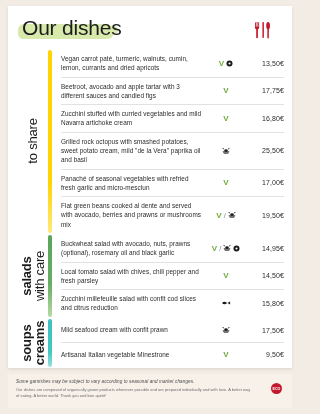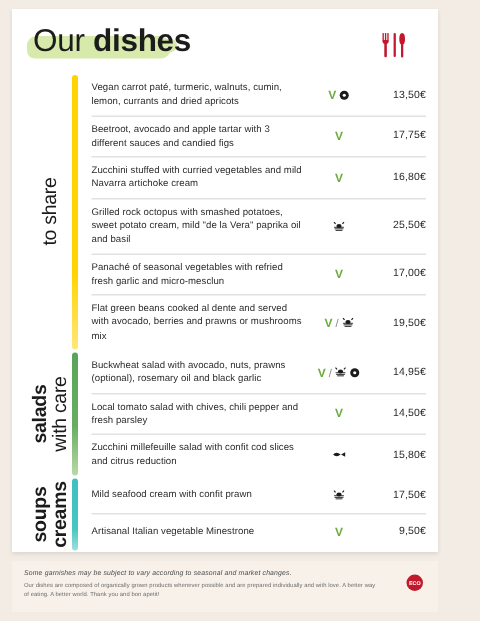--- a/index.html
+++ b/index.html
@@ -54,21 +54,21 @@
   }
   .title {
     position: relative;
     z-index: 1;
     font-size: 21px;
     letter-spacing: -0.2px;
     color: #1c1c1c;
     font-weight: 400;
     white-space: nowrap;
   }
-  .title b { font-weight: 700; }
+  .title b { font-weight: 400; }
 
   .cutlery {
     position: absolute;
     right: 18px; top: 14px;
     width: 22px; height: 20px;
   }
 
   
   .section {
     position: relative;

